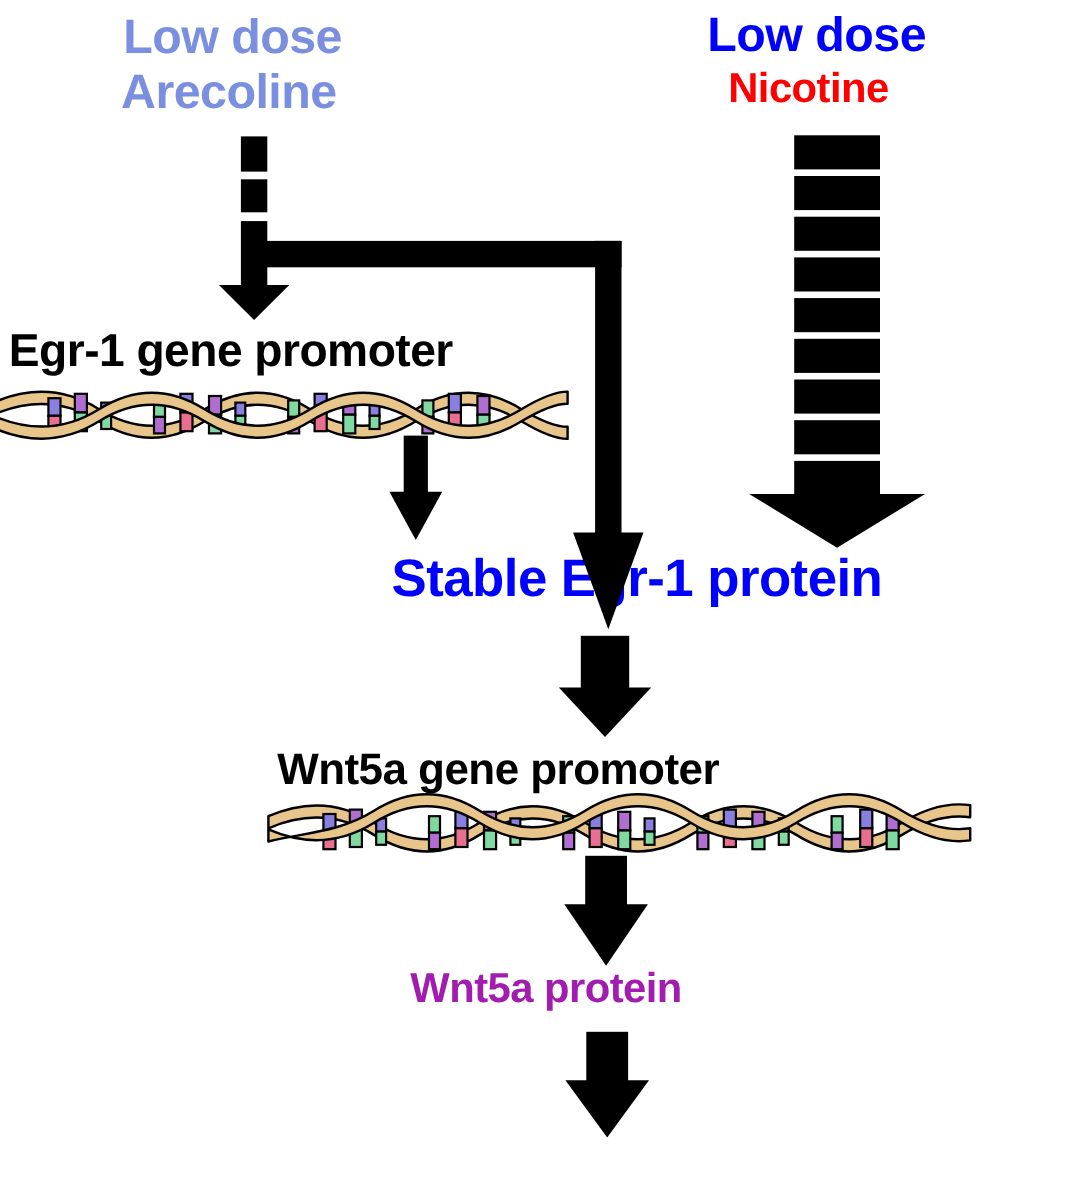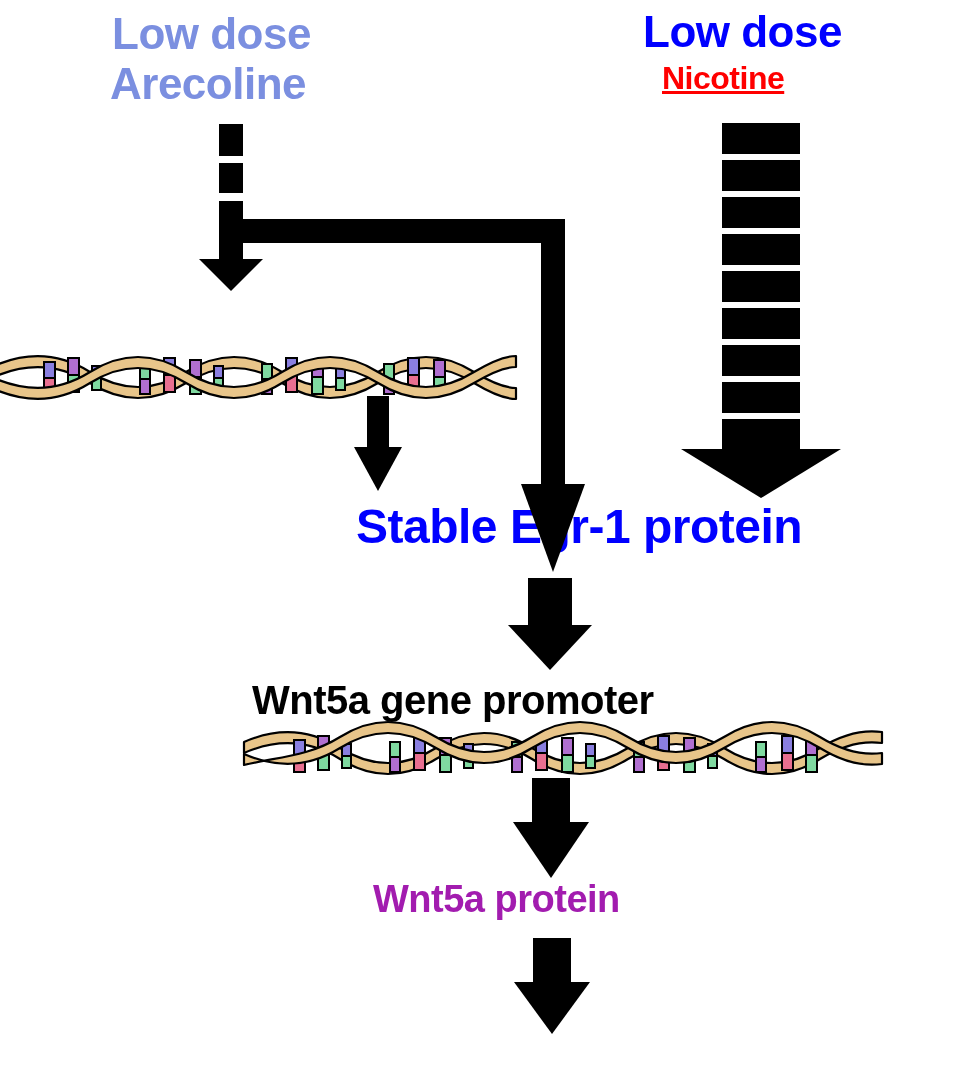--- a/index.html
+++ b/index.html
@@ -35,23 +35,22 @@
     color: #7b8fe0;
   }
   
   #nicotine-line1 {
     left: 643px; top: 10px;
     font-size: 44px;
     color: #0000ff;
   }
   #nicotine-line2 {
     left: 662px; top: 62px;
-    font-size: 32px;
+    font-size: 38px;
     color: #ff0000;
-    text-decoration: underline;
   }
   
   #egr1-promoter-label {
     left: 8px; top: 298px;
     font-size: 42px;
     color: #000000;
   }
   #stable-egr1-label {
     left: 356px; top: 503px;
     font-size: 48px;
@@ -87,20 +86,21 @@
 <body>
 
 <div id="canvas">
 
   <div class="lbl" id="arecoline-line1">Low dose</div>
   <div class="lbl" id="arecoline-line2">Arecoline</div>
 
   <div class="lbl" id="nicotine-line1">Low dose</div>
   <div class="lbl" id="nicotine-line2">Nicotine</div>
 
+  <div class="lbl" id="egr1-promoter-label">Egr-1 gene promoter</div>
 
   <div class="lbl" id="stable-egr1-label">Stable Egr-1 protein</div>
 
   <div class="lbl" id="wnt5a-promoter-label">Wnt5a gene promoter</div>
 
   <div class="lbl" id="wnt5a-protein-label">Wnt5a protein</div>
 
 
   <svg class="layer" viewBox="0 0 968 1089" xmlns="http://www.w3.org/2000/svg">
     <defs>

